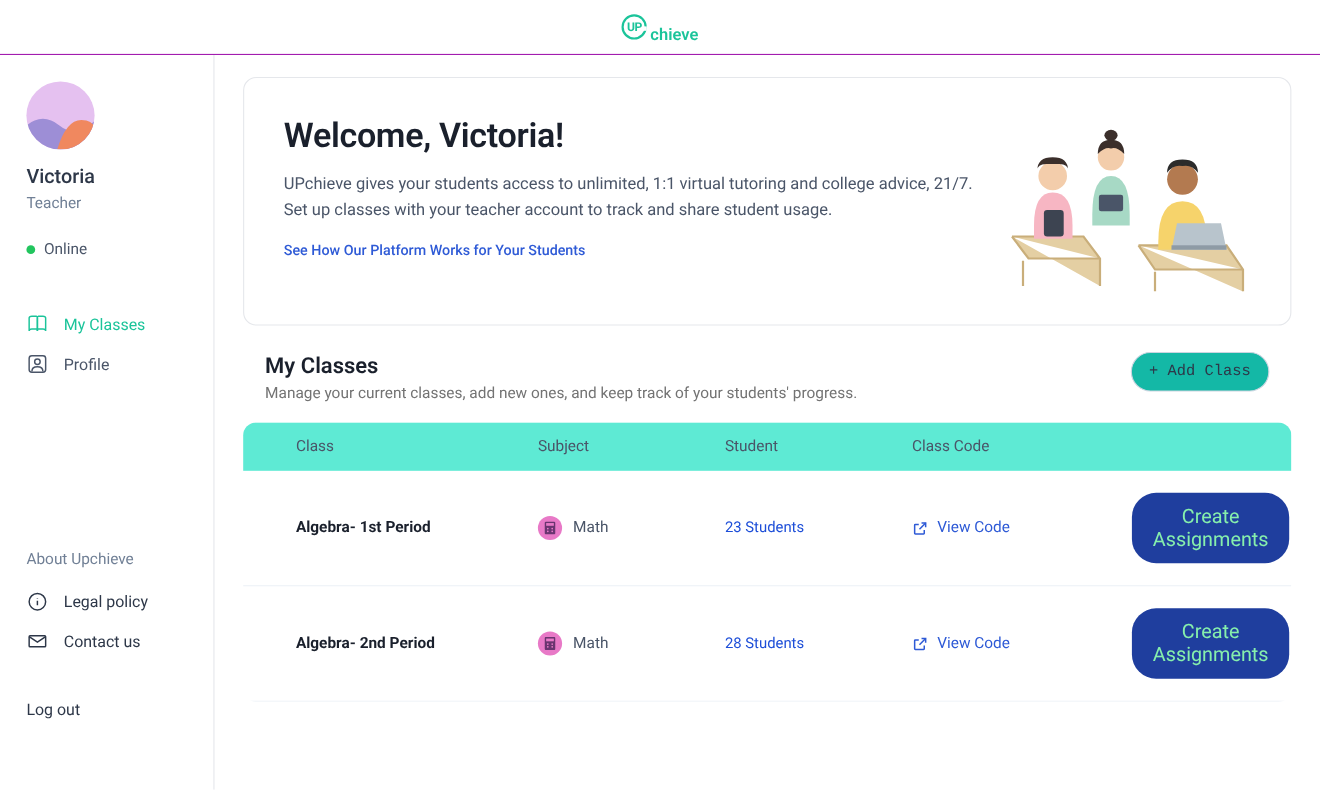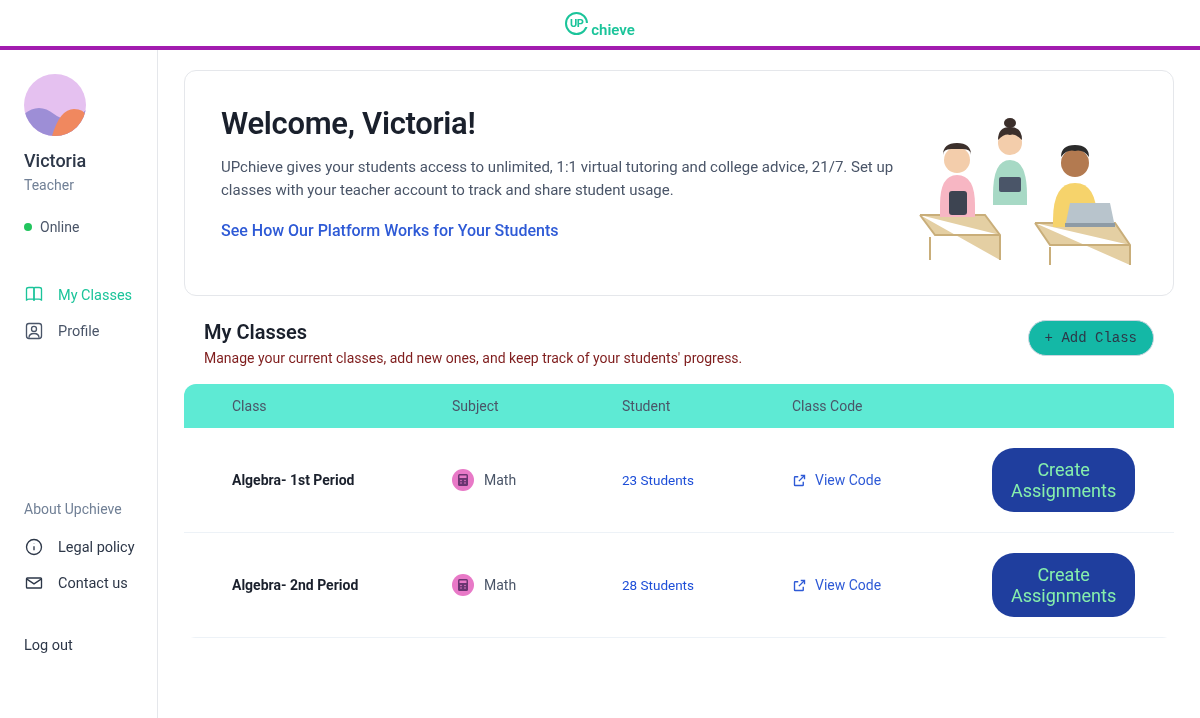--- a/index.html
+++ b/index.html
@@ -6,38 +6,38 @@
     body {
       font-family: -apple-system, BlinkMacSystemFont, "Segoe UI", Roboto, Helvetica, Arial, sans-serif;
       background: #ffffff;
       color: #2d3748;
       width: 1200px;
       height: 718px;
       overflow: hidden;
     }
     .topbar {
       height: 50px;
-      border-bottom: 4px solid #a21caf;
+      border-bottom: 1px solid #a21caf;
       display: flex;
       align-items: center;
       justify-content: center;
     }
     .logo { display: flex; align-items: center; gap: 3px; }
     .logo-circle {
       width: 23px; height: 23px; border-radius: 50%;
       border: 2px solid #1bc49a; color: #1bc49a; font-weight: 700;
       font-size: 11px; display:flex; align-items:center; justify-content:center;
       letter-spacing: -0.5px; position:relative;
     }
     .logo-circle::after { content:""; position:absolute; right:-2px; top:9px; width:4px; height:4px; background:#fff; }
     .logo-text { color:#1bc49a; font-weight:600; font-size:15px;margin-top:13px; }
     .wrapper { display: flex; height: calc(718px - 50px); }
     
     .sidebar {
-      width: 158px; border-right: 1px solid #e5e7eb;
+      width: 195px; border-right: 1px solid #e5e7eb;
       padding: 24px 18px 24px 24px;
       display: flex; flex-direction: column;
     }
     .avatar {
       width: 62px; height: 62px; border-radius: 50%; overflow:hidden;
       position: relative; background: #e5c1f0;
     }
     .avatar svg { position:absolute; bottom:0; left:0; }
     .user-name { font-size: 18px; font-weight: 500; margin-top: 14px; color:#2d3748; }
     .user-role { font-size: 14px; color: #718096; margin-top: 6px; }
@@ -62,25 +62,25 @@
     
     .main { flex:1; padding: 20px 26px; overflow:auto; }
     .hero {
       border: 1px solid #e5e7eb; border-radius: 12px;
       padding: 34px 28px 30px 36px;
       display:flex; align-items:flex-start; gap:20px;
     }
     .hero-left { flex:1; }
     .hero h1 { font-size: 31px; font-weight:600; color:#1a202c; letter-spacing:-0.3px; }
     .hero p { font-size: 15px; color:#4a5568; margin-top: 14px; line-height:1.5; max-width:680px;}
-    .hero-link { display:inline-block; margin-top:20px; font-size:16px; color:#2e5ad6; font-weight:500; cursor:pointer; }
+    .hero-link { display:inline-block; margin-top:20px; font-size:13px; color:#2e5ad6; font-weight:500; cursor:pointer; }
     .hero-img { width:230px; height:160px; flex-shrink:0; }
     .classes-header { display:flex; align-items:flex-start; justify-content:space-between; margin-top:24px; padding: 0 20px; }
     .classes-header h2 { font-size:20px; font-weight:600; color:#1a202c; }
-    .classes-sub { font-size:14px; color:#7f1d1d; margin-top:6px; }
+    .classes-sub { font-size:14px; color:#737373; margin-top:6px; }
     .add-class-btn {
       border:1px solid #cbd5e0; background:#14b8a6; border-radius:20px;
       padding: 9px 16px; font-size:14px; color:#2d3748; cursor:pointer;
       font-family:Liberation Mono, monospace;
     }
     .table-wrap { margin-top: 18px; border-radius:12px; overflow:hidden;}
     .thead {
       background:#5eead4; display:grid;
       grid-template-columns: 220px 170px 170px 200px 1fr;
       padding: 14px 48px; font-size:14px; color:#4a5568;

